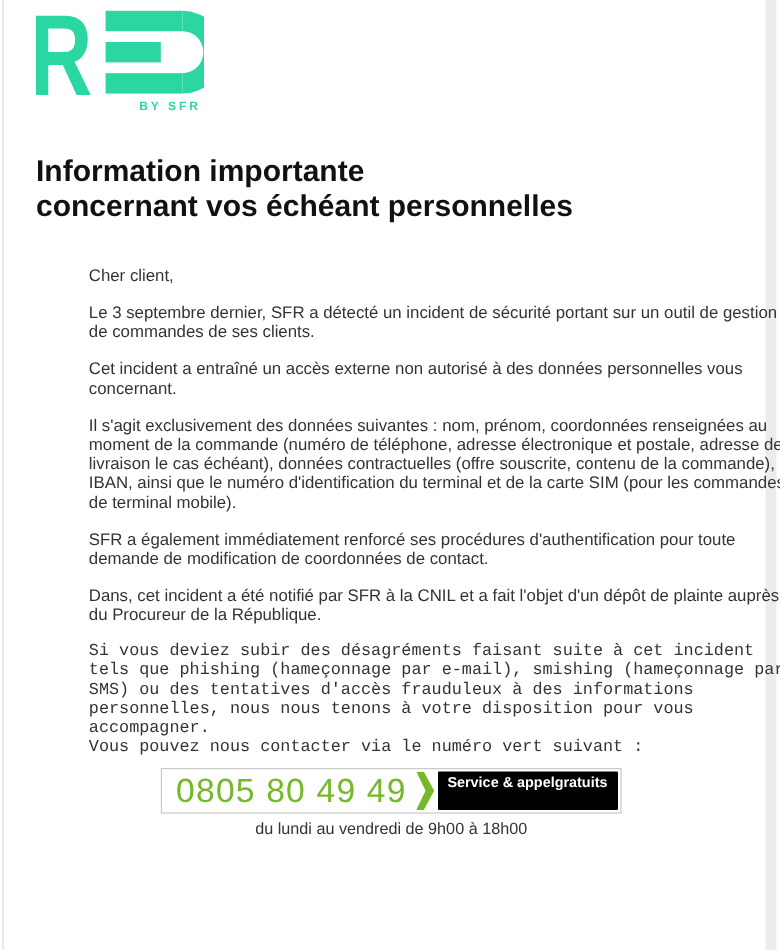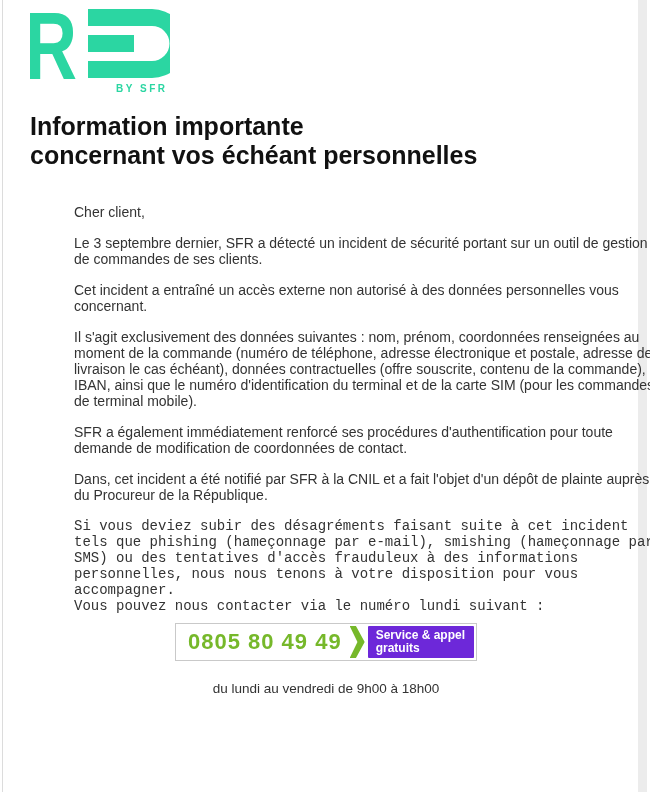--- a/index.html
+++ b/index.html
@@ -27,21 +27,21 @@
   .content {
     position: absolute;
     left: 30px; top: 8px;
     width: 592px;
   }
   
   .logo { width: 140px; height: 88px; }
   .logo svg { display: block; }
   
   h1.page-title {
-    margin-top: 16px;
+    margin-top: 33px;
     font-size: 25px;
     line-height: 29px;
     font-weight: bold;
     color: #111111;
     letter-spacing: 0px;
   }
   
   .body-text {
     margin-top: 34px;
     font-size: 14px;
@@ -58,49 +58,49 @@
     display: inline-flex;
     align-items: stretch;
     background: #ffffff;
     border: 1px solid #c9c9c9;
     padding: 2px;
     height: 38px;
     vertical-align: top;
   }
   .phone-number {
     color: #76b82a;
-    font-weight: bold;
-    font-size: 22px;
+    font-weight: normal;
+    font-size: 28px;
     line-height: 32px;
     letter-spacing: 1px;
     padding: 0 8px 0 10px;
     align-self: center;
   }
   .chevron-right {
     width: 15px;
     height: 32px;
     background: #76b82a;
     clip-path: polygon(0 0, 42% 0, 100% 50%, 42% 100%, 0 100%, 52% 50%);
     margin-right: 3px;
     align-self: center;
   }
   .service-box {
-    background: #6d28d9;
+    background: #000000;
     color: #ffffff;
     font-weight: bold;
     font-size: 12px;
     line-height: 13px;
     text-align: left;
     padding: 3px 9px 3px 8px;
     border-radius: 1px;
     display: flex;
-    flex-direction: column;
+    flex-direction: row;
   }
   .hours {
-    margin-top: 20px;
+    margin-top: 5px;
     font-size: 13.5px;
     color: #333333;
   }
 </style>
 </head>
 <body>
 
 <div class="left-edge-line"></div>
 <div class="scrollbar-track"></div>
 
@@ -126,21 +126,21 @@
     <span>concernant vos échéant personnelles</span>
   </h1>
 
   <div class="body-text">
     <p>Cher client,</p>
     <p>Le 3 septembre dernier, SFR a détecté un incident de sécurité portant sur un outil de gestion de commandes de ses clients.</p>
     <p>Cet incident a entraîné un accès externe non autorisé à des données personnelles vous concernant.</p>
     <p>Il s'agit exclusivement des données suivantes : nom, prénom, coordonnées renseignées au moment de la commande (numéro de téléphone, adresse électronique et postale, adresse de livraison le cas échéant), données contractuelles (offre souscrite, contenu de la commande), IBAN, ainsi que le numéro d'identification du terminal et de la carte SIM (pour les commandes de terminal mobile).</p>
     <p>SFR a également immédiatement renforcé ses procédures d'authentification pour toute demande de modification de coordonnées de contact.</p>
     <p>Dans, cet incident a été notifié par SFR à la CNIL et a fait l'objet d'un dépôt de plainte auprès du Procureur de la République.</p>
-    <p><span>Si vous deviez subir des désagréments faisant suite à cet incident tels que phishing (hameçonnage par e-mail), smishing (hameçonnage par SMS) ou des tentatives d'accès frauduleux à des informations personnelles, nous nous tenons à votre disposition pour vous accompagner.</span><br><span>Vous pouvez nous contacter via le numéro lundi suivant :</span></p>
+    <p><span>Si vous deviez subir des désagréments faisant suite à cet incident tels que phishing (hameçonnage par e-mail), smishing (hameçonnage par SMS) ou des tentatives d'accès frauduleux à des informations personnelles, nous nous tenons à votre disposition pour vous accompagner.</span><br><span>Vous pouvez nous contacter via le numéro vert suivant :</span></p>
   </div>
 
   <div class="phone-section">
     <div class="phone-badge">
       <span class="phone-number">0805 80 49 49</span>
       <span class="chevron-right"></span>
       <span class="service-box">
         <span>Service &amp; appel</span>
         <span>gratuits</span>
       </span>

